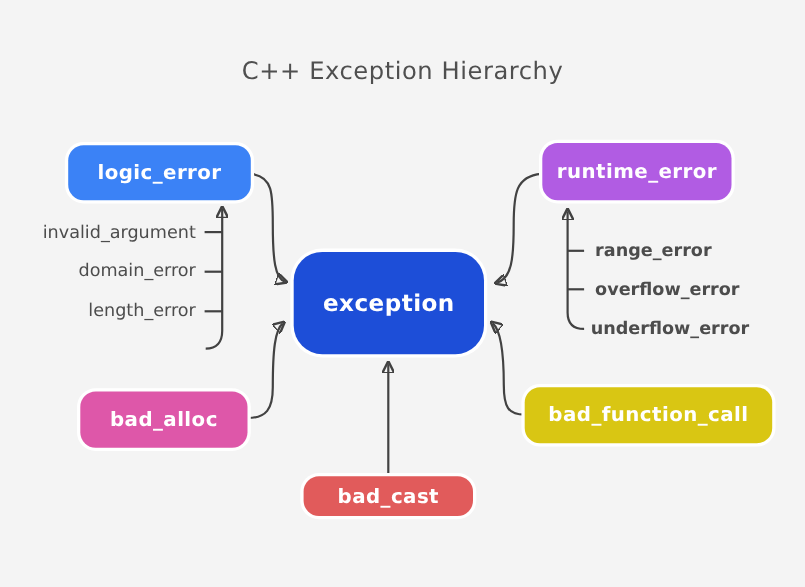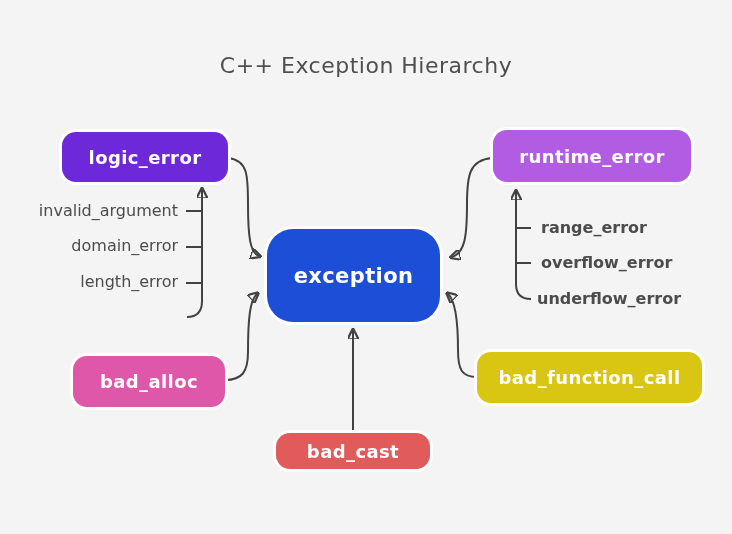--- a/index.html
+++ b/index.html
@@ -24,21 +24,21 @@
     position:absolute;z-index:2;
     display:flex;align-items:center;justify-content:center;
     color:#ffffff;
     font-weight:bold;
     font-size:18px;
     letter-spacing:0.4px;
     border-radius:14px;
     box-shadow:0 0 0 3px #ffffff;
   }
   .node-logic-error{left:62px;top:132px;width:166px;height:50px;}
-  .node-runtime-error{left:493px;top:130px;width:198px;height:52px;}
+  .node-runtime-error{left:493px;top:130px;width:172px;height:52px;}
   .node-exception{left:267px;top:229px;width:173px;height:93px;border-radius:26px;font-size:21px;}
   .node-bad-alloc{left:73px;top:356px;width:152px;height:51px;}
   .node-bad-function-call{left:477px;top:352px;width:225px;height:51px;}
   .node-bad-cast{left:276px;top:433px;width:154px;height:36px;}
   .leaf{
     position:absolute;z-index:2;
     height:20px;line-height:20px;
     font-size:16px;
     color:#4c4c4c;
     white-space:nowrap;
@@ -87,21 +87,21 @@
       <path d="M186,283 L202,283"></path>
     </g>
 
     <g>
       <path d="M531,299 C521,299 516,294 516,284 L516,192" marker-end="url(#arrow)"></path>
       <path d="M516,228 L531,228"></path>
       <path d="M516,263 L531,263"></path>
     </g>
   </svg>
 
-  <div class="node node-logic-error" style="background-color: #6d28d9;">
+  <div class="node node-logic-error" style="background-color: #3b82f6;">
     <span>logic_error</span>
   </div>
 
   <div class="node node-runtime-error" style="background-color: rgb(177, 92, 227);">
     <span>runtime_error</span>
   </div>
 
   <div class="node node-exception" style="background-color: #1d4ed8;">
     <span>exception</span>
   </div>

